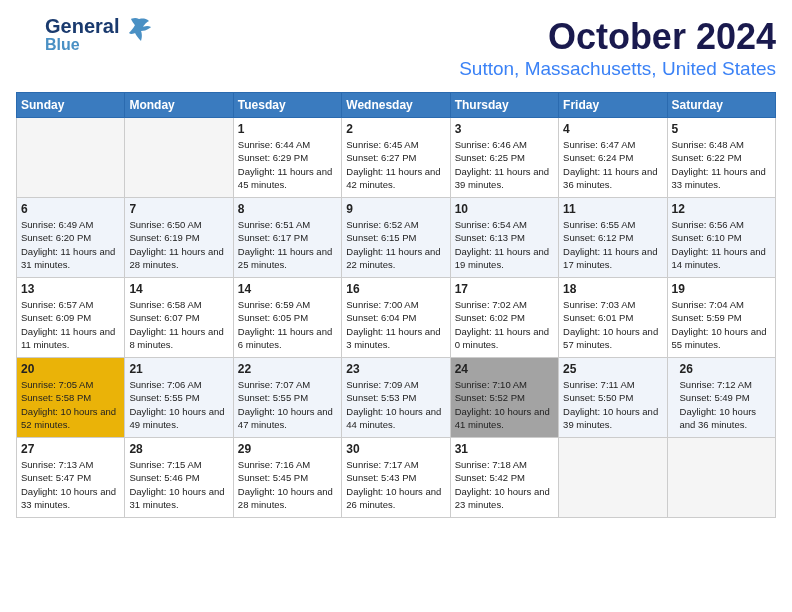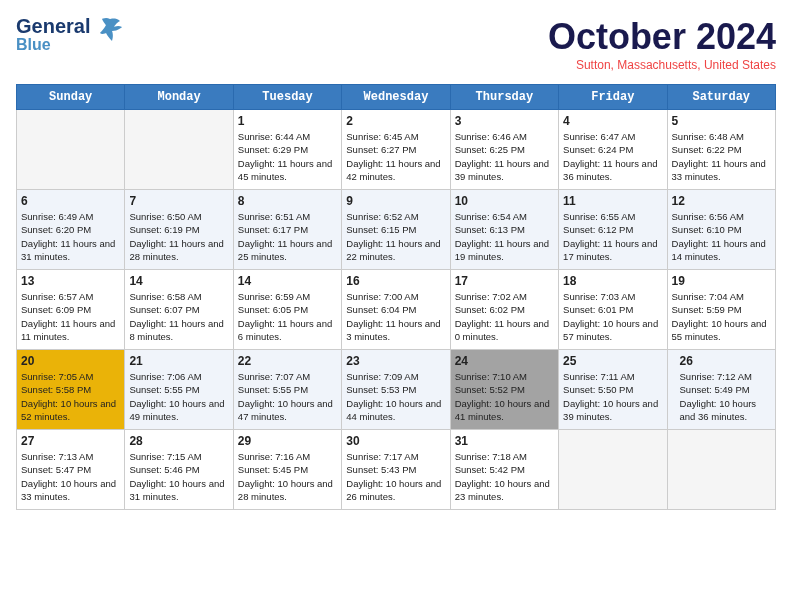--- a/index.html
+++ b/index.html
@@ -21,47 +21,48 @@
     }
     .logo {
       display: flex;
       flex-direction: column;
       align-items: flex-start;
     }
     .logo-row {
       display: flex;
       align-items: center;
       gap: 2px;
+      margin-left: 29px;
     }
     .title-block {
       text-align: right;
     }
     .month-title {
       font-size: 36px;
       font-weight: bold;
       color: #1a1a4e;
     }
     .location {
-      font-size: 12px;
-      color: #ef4444;
+      font-size: 19px;
+      color: #3b82f6;
+      text-align: center;
     }
     .calendar {
       width: 100%;
       border-collapse: collapse;
       table-layout: fixed;
     }
     .calendar th {
       background: #3a7bbf;
       color: #fff;
       font-size: 12px;
       font-weight: bold;
       padding: 5px 4px;
-      text-align: center;
+      text-align: left;
       border: 1px solid #2a6aaf;
-      font-family: Liberation Mono, monospace;
     }
     .calendar td {
       border: 1px solid #ccc;
       vertical-align: top;
       padding: 4px 4px;
       font-size: 10px;
       color: #222;
       height: 80px;
       background: #fff;
     }

